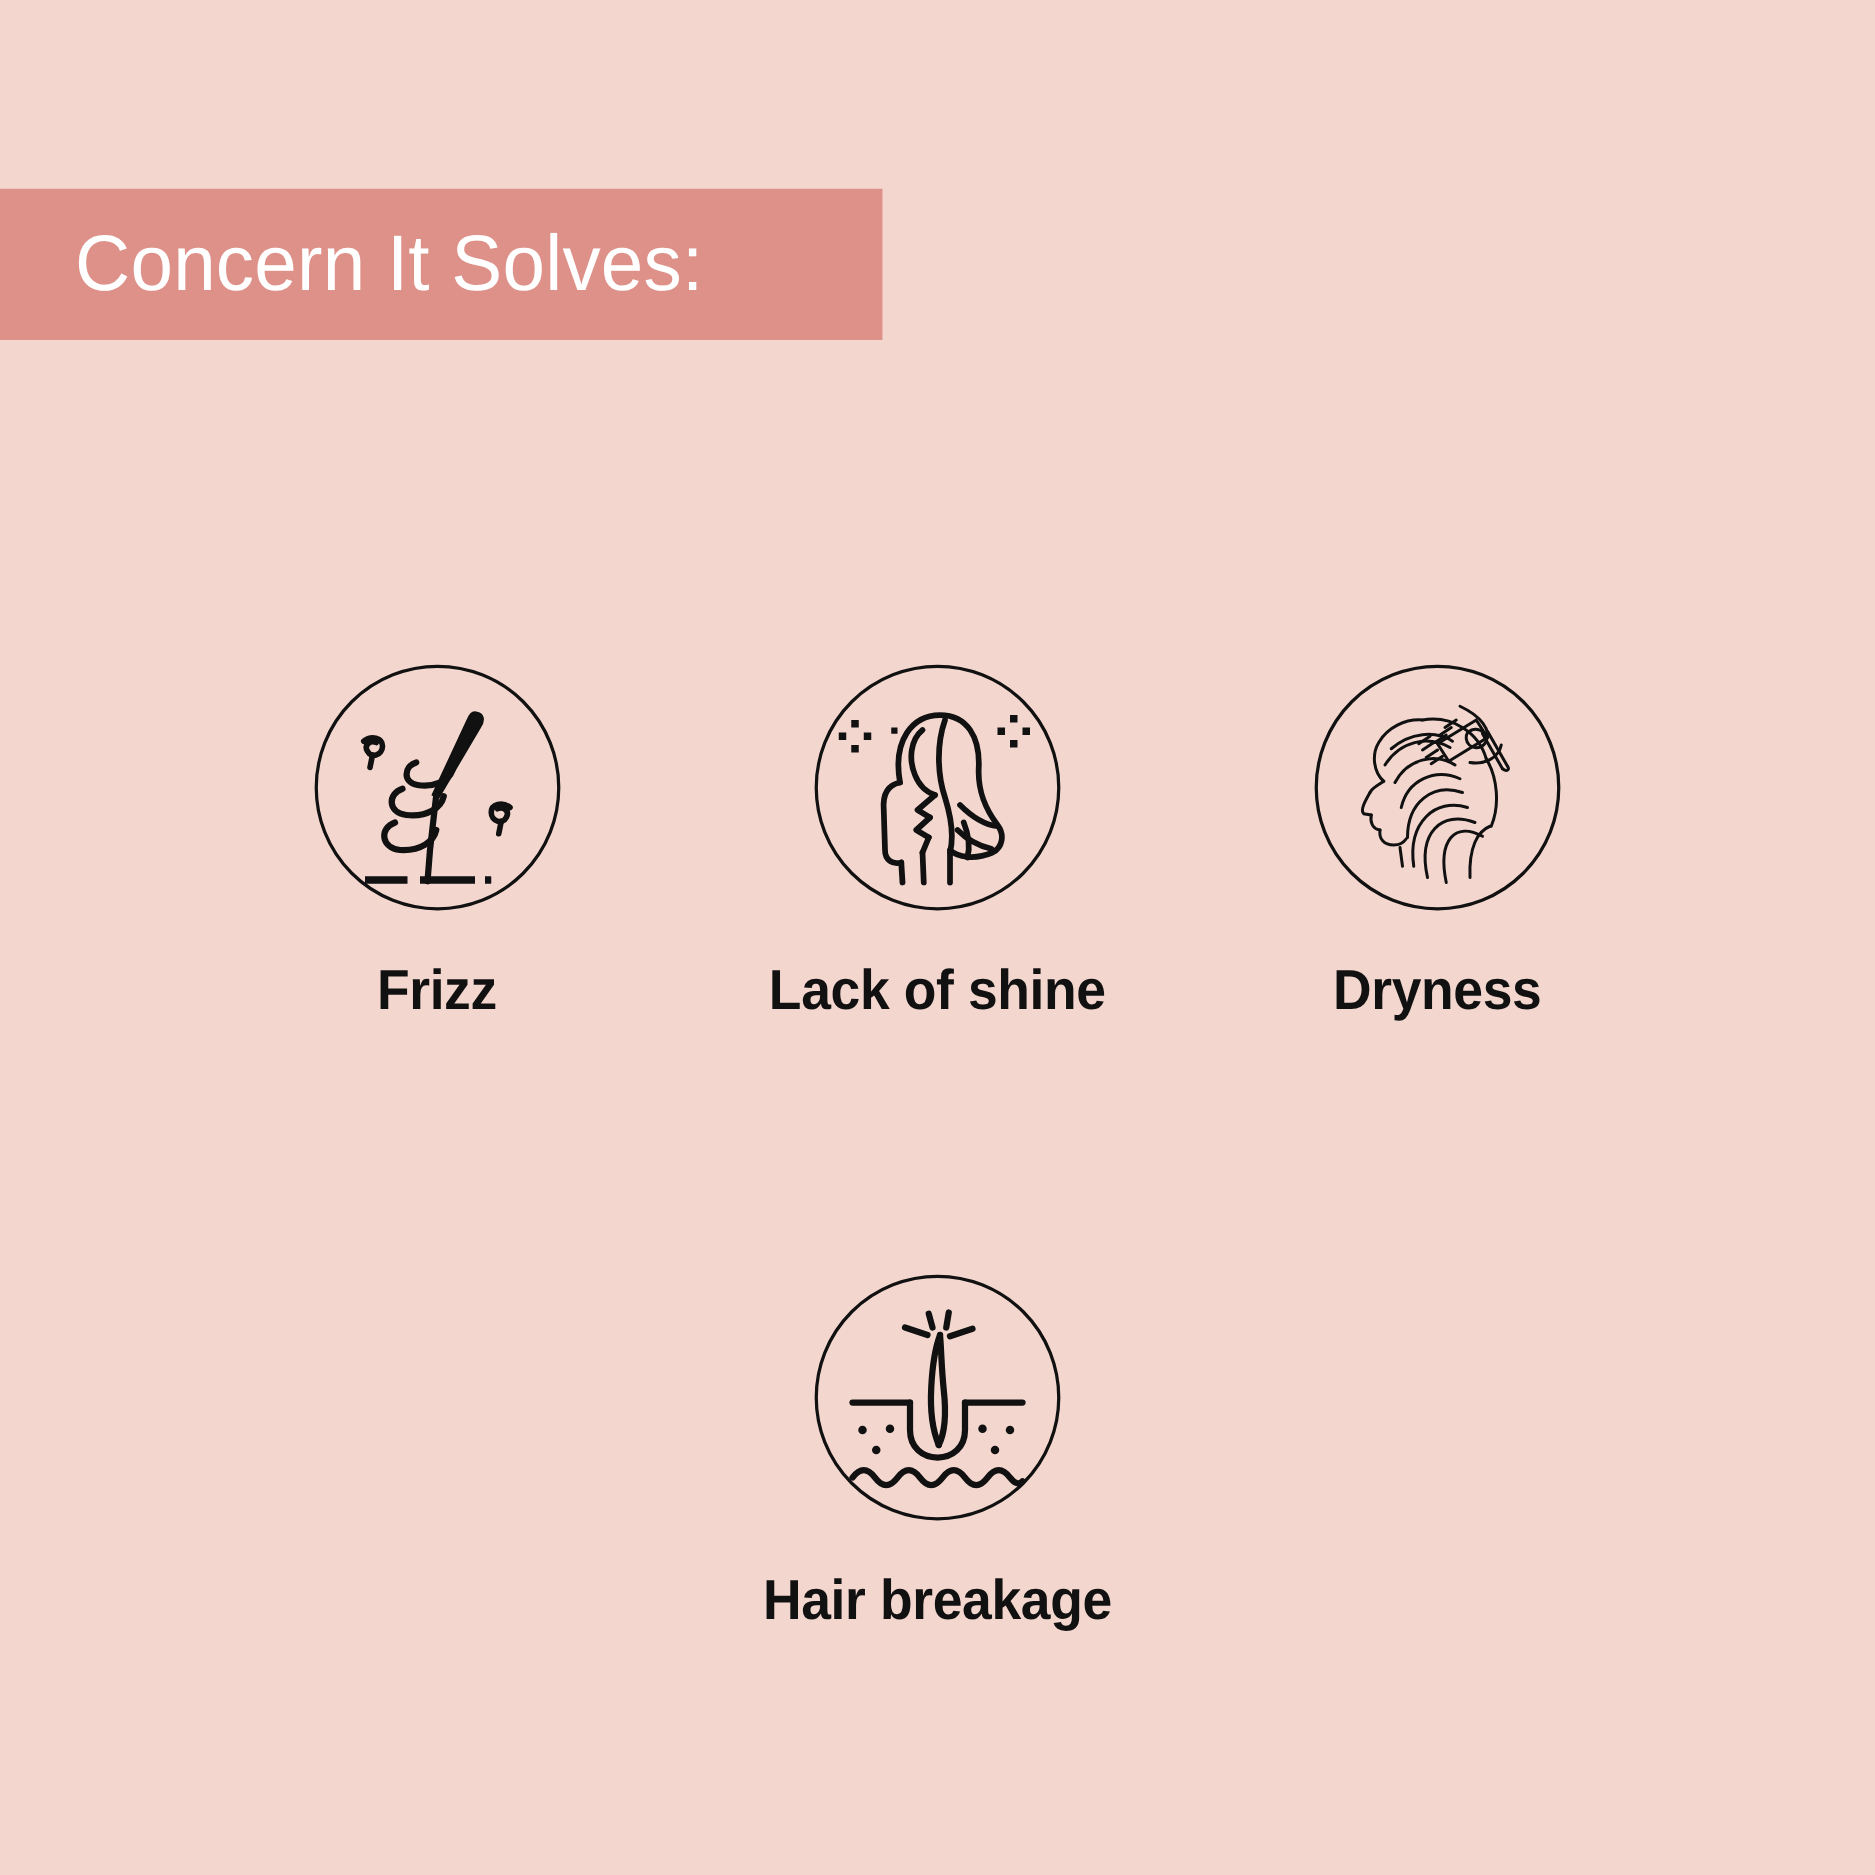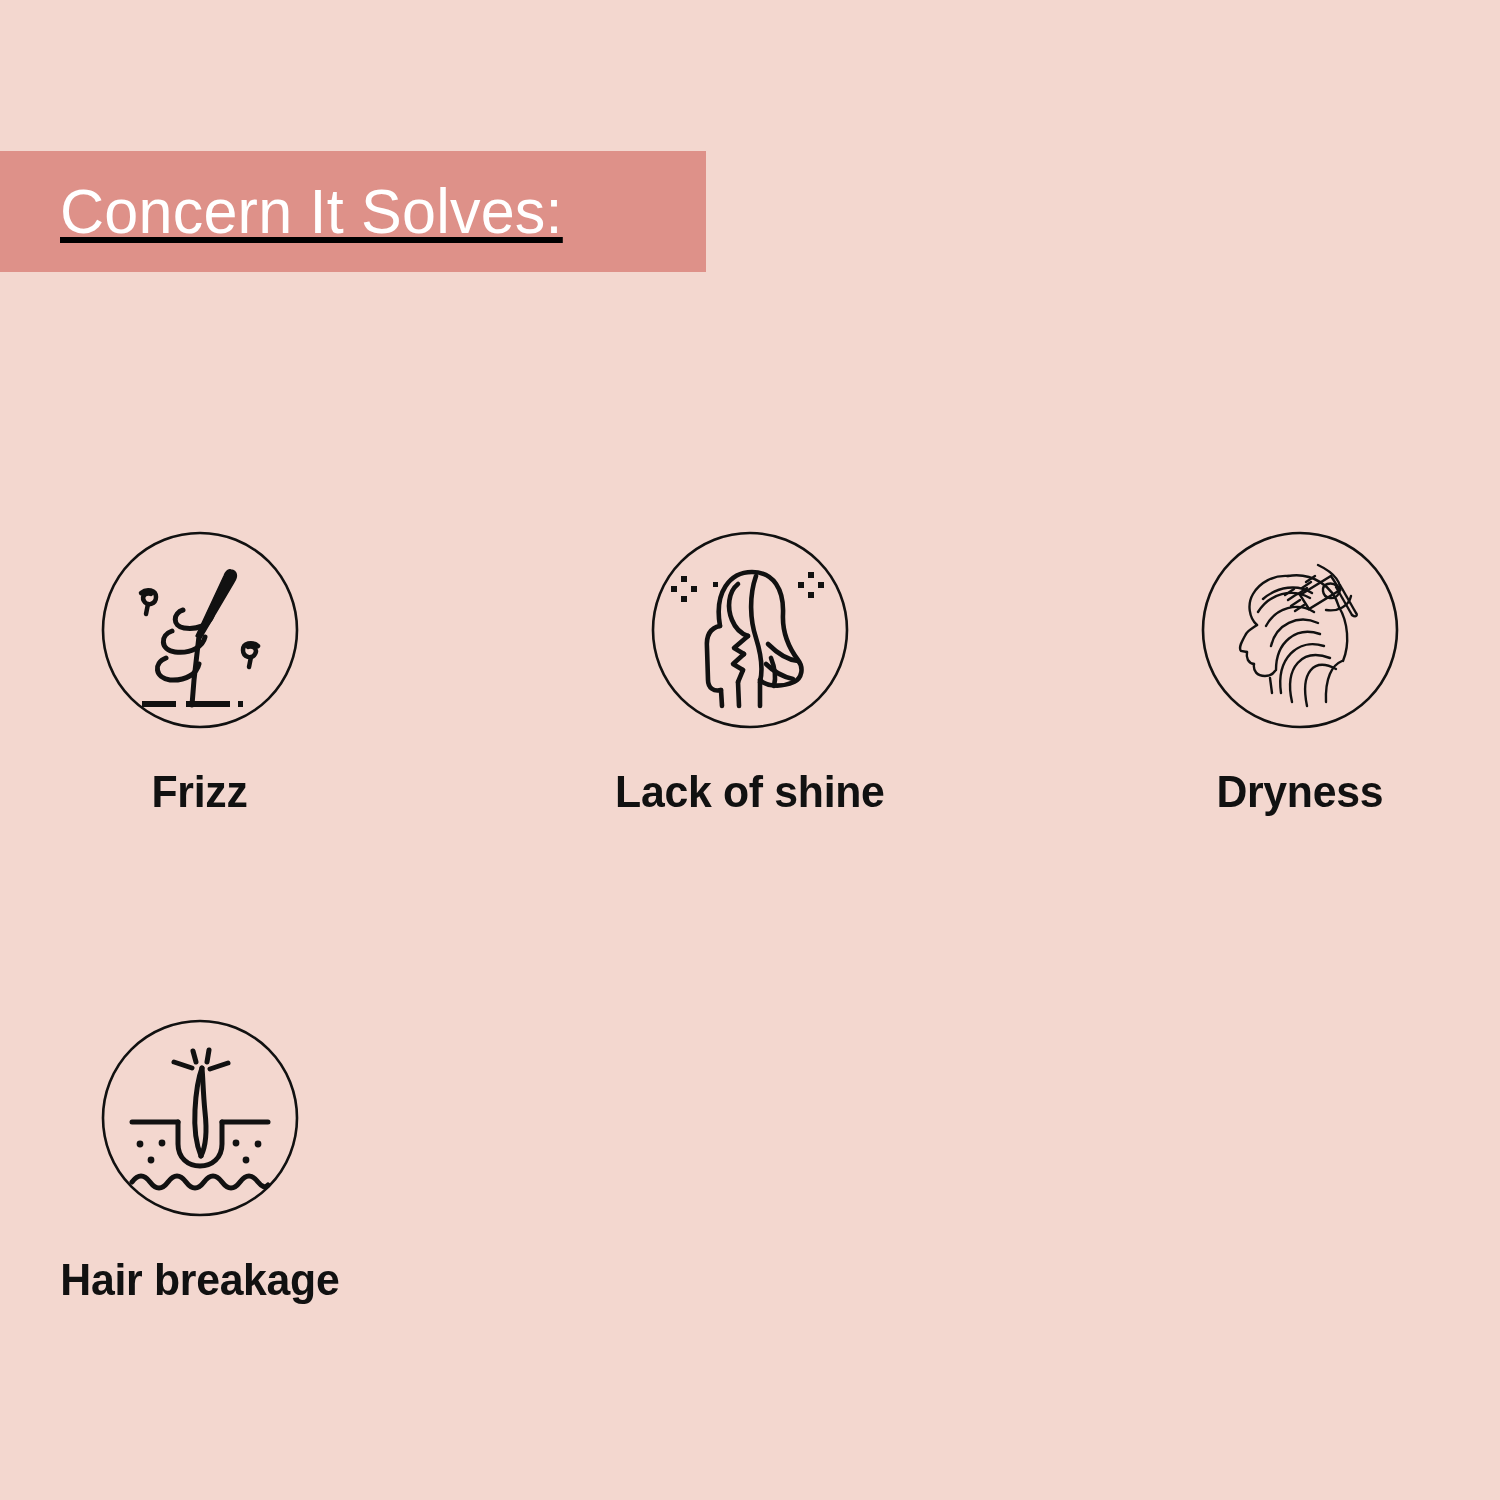--- a/index.html
+++ b/index.html
@@ -23,21 +23,20 @@
   
   #header-banner {
     position: absolute;
     left: 0;
     top: 151px;
     width: 706px;
     height: 121px;
     background: #DE9189;
     display: flex;
     align-items: center;
-    text-decoration: underline;
   }
   #header-title {
     color: #FFFFFF;
     font-family: "Liberation Sans", sans-serif;
     font-size: 63px;
     font-weight: 400;
     letter-spacing: 0.2px;
     line-height: 1;
     margin-left: 60px;
     white-space: nowrap;
@@ -47,21 +46,21 @@
 
   
   #concerns-grid {
     position: absolute;
     left: 0;
     top: 530px;
     width: 1500px;
   }
   .concern-row {
     display: flex;
-    justify-content: space-between;
+    justify-content: center;
   }
   .concern-row.row-1 {
     padding-left: 0px;
   }
   .concern-row.row-2 {
     margin-top: 200px;
   }
   .concern-item {
     width: 400px;
     display: flex;

